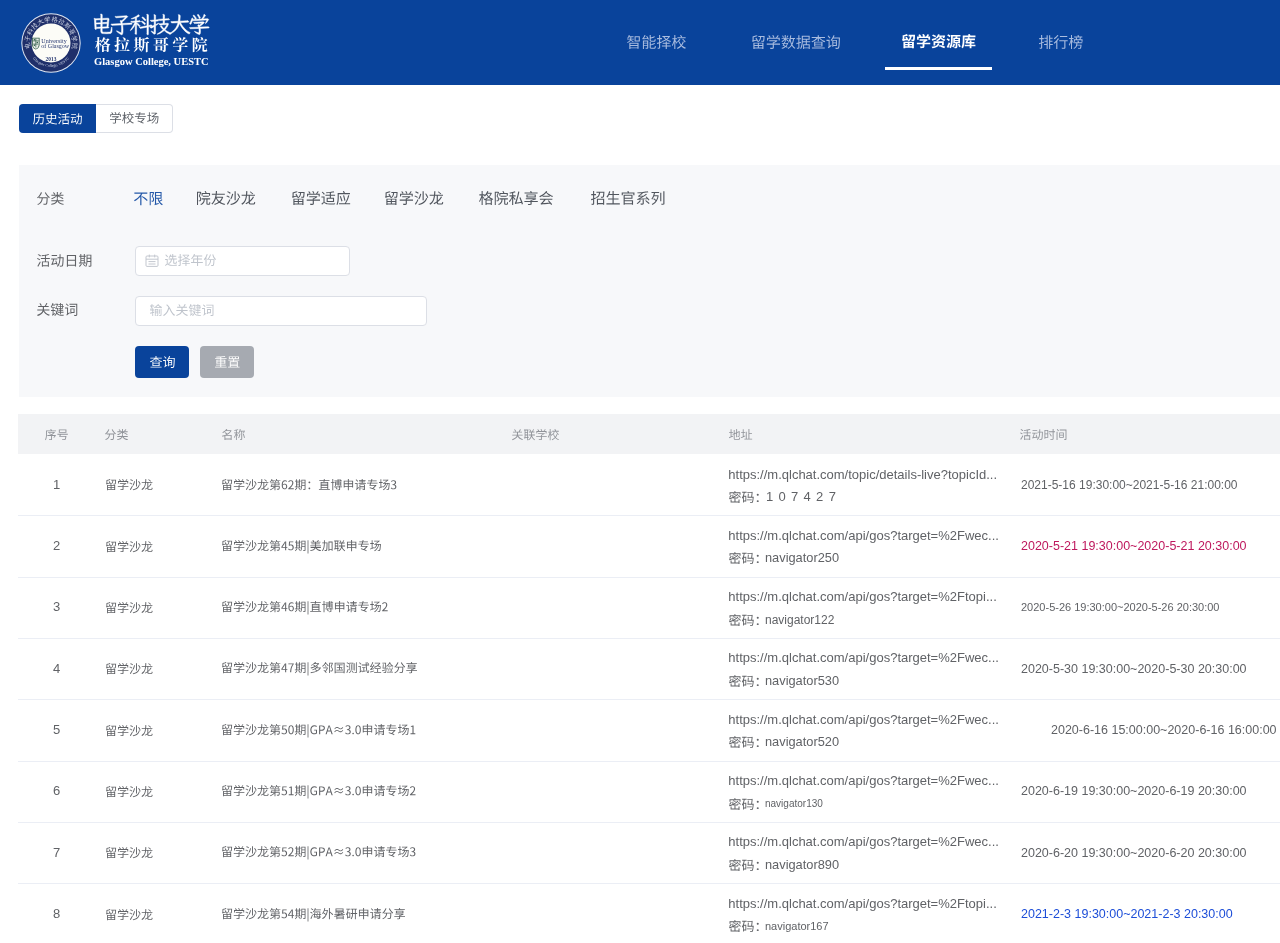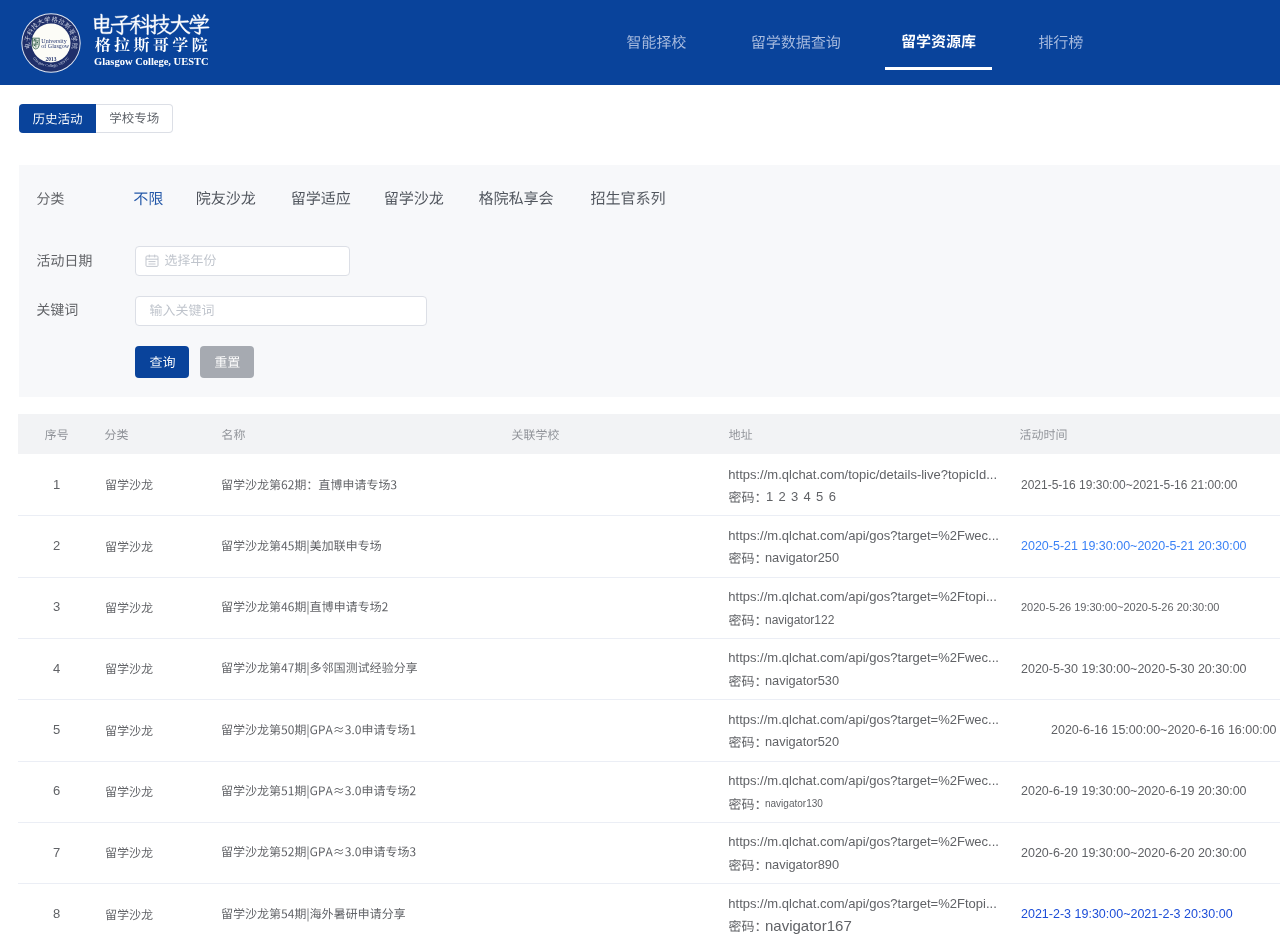--- a/index.html
+++ b/index.html
@@ -435,21 +435,21 @@
     </g>
   </svg>
 <div style="position:absolute;top:464.50px;height:20px;line-height:20px;font-size:13.0px;color:#606266;font-family:'Liberation Sans',sans-serif;white-space:pre;left:728.30px;">https://m.qlchat.com/topic/details-live?topicId...</div>
 <svg style="position:absolute;left:728.50px;top:490.97px;overflow:visible;" width="29.74" height="12.06">
     <g fill="#606266" transform="translate(-0.494,11.050) scale(0.013000,-0.013000)">
       <use href="#ga90" x="0"></use>
       <use href="#ga91" x="1000"></use>
       <use href="#ga84" x="2000"></use>
     </g>
   </svg>
-<div style="position:absolute;top:487.00px;height:20px;line-height:20px;font-size:13.0px;color:#606266;font-family:'Liberation Sans',sans-serif;white-space:pre;letter-spacing:5.30px;left:766.00px;">123456</div>
+<div style="position:absolute;top:487.00px;height:20px;line-height:20px;font-size:13.0px;color:#606266;font-family:'Liberation Sans',sans-serif;white-space:pre;letter-spacing:5.30px;left:766.00px;">107427</div>
 <div style="position:absolute;top:474.70px;height:20px;line-height:20px;font-size:12px;color:#606266;font-family:'Liberation Sans',sans-serif;white-space:pre;left:1021.00px;">2021-5-16 19:30:00~2021-5-16 21:00:00</div>
 <div style="position:absolute;left:18px;top:515.33px;width:1262px;height:1px;background:#ebeef5;"></div>
 <div style="position:absolute;top:536.03px;height:20px;line-height:20px;font-size:13.0px;color:#606266;font-family:'Liberation Sans',sans-serif;white-space:pre;left:56.50px;transform:translateX(-50%);">2</div>
 <svg style="position:absolute;left:105.50px;top:540.71px;overflow:visible;" width="46.60" height="11.23">
     <g fill="#606266" transform="translate(-0.936,10.188) scale(0.012000,-0.012000)">
       <use href="#ga21" x="0"></use>
       <use href="#ga22" x="1000"></use>
       <use href="#ga47" x="2000"></use>
       <use href="#ga48" x="3000"></use>
     </g>
@@ -475,21 +475,21 @@
   </svg>
 <div style="position:absolute;top:525.83px;height:20px;line-height:20px;font-size:13.0px;color:#606266;font-family:'Liberation Sans',sans-serif;white-space:pre;left:728.30px;">https://m.qlchat.com/api/gos?target=%2Fwec...</div>
 <svg style="position:absolute;left:728.50px;top:552.30px;overflow:visible;" width="29.74" height="12.06">
     <g fill="#606266" transform="translate(-0.494,11.050) scale(0.013000,-0.013000)">
       <use href="#ga90" x="0"></use>
       <use href="#ga91" x="1000"></use>
       <use href="#ga84" x="2000"></use>
     </g>
   </svg>
 <div style="position:absolute;top:548.33px;height:20px;line-height:20px;font-size:12.8px;color:#606266;font-family:'Liberation Sans',sans-serif;white-space:pre;left:765.00px;">navigator250</div>
-<div style="position:absolute;top:536.03px;height:20px;line-height:20px;font-size:12.5px;color:#3b82f6;font-family:'Liberation Sans',sans-serif;white-space:pre;left:1021.00px;">2020-5-21 19:30:00~2020-5-21 20:30:00</div>
+<div style="position:absolute;top:536.03px;height:20px;line-height:20px;font-size:12.5px;color:#be185d;font-family:'Liberation Sans',sans-serif;white-space:pre;left:1021.00px;">2020-5-21 19:30:00~2020-5-21 20:30:00</div>
 <div style="position:absolute;left:18px;top:576.66px;width:1262px;height:1px;background:#ebeef5;"></div>
 <div style="position:absolute;top:597.36px;height:20px;line-height:20px;font-size:13.0px;color:#606266;font-family:'Liberation Sans',sans-serif;white-space:pre;left:56.50px;transform:translateX(-50%);">3</div>
 <svg style="position:absolute;left:105.50px;top:602.04px;overflow:visible;" width="46.60" height="11.23">
     <g fill="#606266" transform="translate(-0.936,10.188) scale(0.012000,-0.012000)">
       <use href="#ga21" x="0"></use>
       <use href="#ga22" x="1000"></use>
       <use href="#ga47" x="2000"></use>
       <use href="#ga48" x="3000"></use>
     </g>
   </svg>
@@ -732,13 +732,13 @@
     </g>
   </svg>
 <div style="position:absolute;top:893.81px;height:20px;line-height:20px;font-size:13.0px;color:#606266;font-family:'Liberation Sans',sans-serif;white-space:pre;left:728.30px;">https://m.qlchat.com/api/gos?target=%2Ftopi...</div>
 <svg style="position:absolute;left:728.50px;top:920.28px;overflow:visible;" width="29.74" height="12.06">
     <g fill="#606266" transform="translate(-0.494,11.050) scale(0.013000,-0.013000)">
       <use href="#ga90" x="0"></use>
       <use href="#ga91" x="1000"></use>
       <use href="#ga84" x="2000"></use>
     </g>
   </svg>
-<div style="position:absolute;top:916.31px;height:20px;line-height:20px;font-size:15px;color:#606266;font-family:'Liberation Sans',sans-serif;white-space:pre;left:765.00px;">navigator167</div>
+<div style="position:absolute;top:916.31px;height:20px;line-height:20px;font-size:11px;color:#606266;font-family:'Liberation Sans',sans-serif;white-space:pre;left:765.00px;">navigator167</div>
 <div style="position:absolute;top:904.01px;height:20px;line-height:20px;font-size:12.5px;color:#1d4ed8;font-family:'Liberation Sans',sans-serif;white-space:pre;left:1021.00px;">2021-2-3 19:30:00~2021-2-3 20:30:00</div>
 </body></html>

